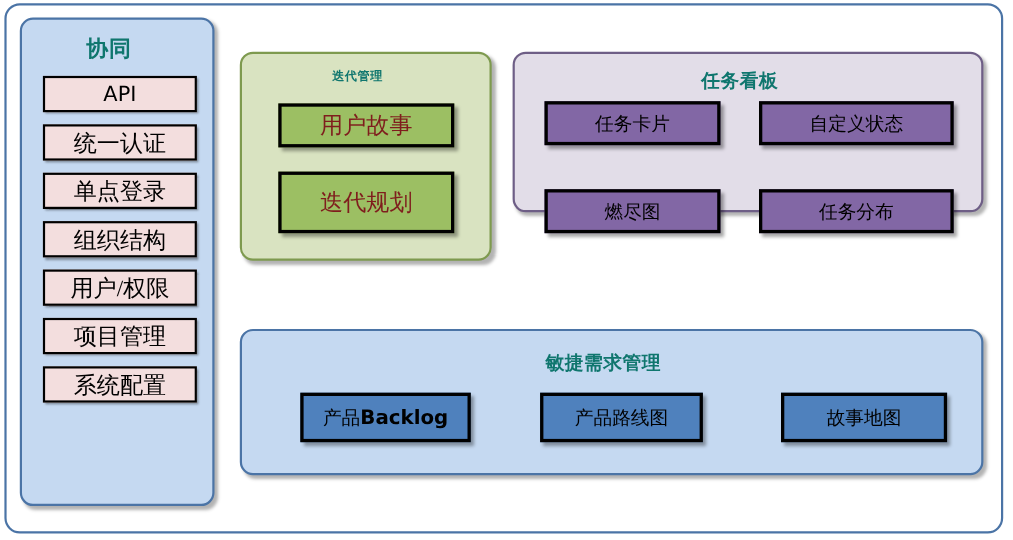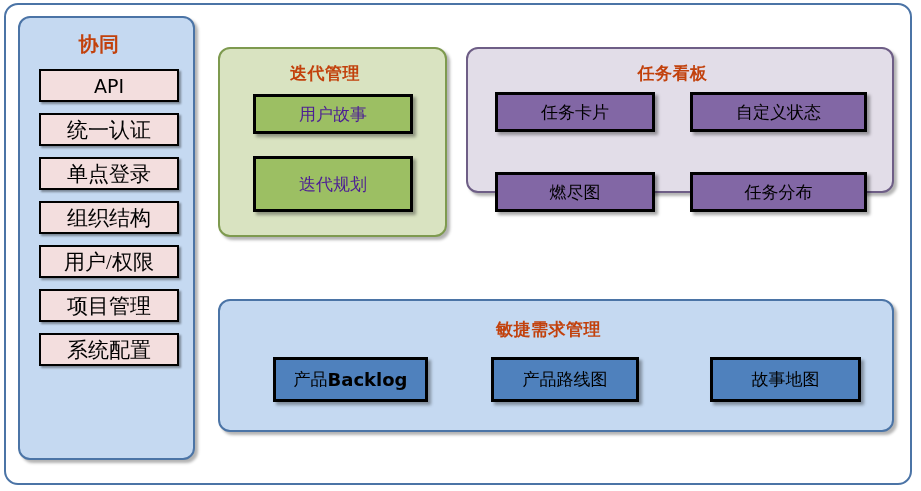--- a/index.html
+++ b/index.html
@@ -36,21 +36,21 @@
     box-sizing: border-box;
     border-radius: 12px;
     box-shadow: 3px 3px 3px rgba(0,0,0,0.30);
   }
   .panel-title {
     position: absolute;
     left: 0;
     right: 15px;
     text-align: center;
     font-weight: bold;
-    color: #c2410c;
+    color: #0f766e;
     letter-spacing: 0.5px;
   }
 
   
   .sidebar {
     left: 18px;
     top: 16px;
     width: 177px;
     height: 444px;
     background: #C5D9F1;
@@ -92,34 +92,34 @@
   .iteration {
     left: 218px;
     top: 47px;
     width: 229px;
     height: 190px;
     background: #D9E3C1;
     border: 2px solid #7E9A4F;
   }
   .iteration .panel-title {
     top: 13px;
-    font-size: 17px;
+    font-size: 11px;
   }
   .card-green {
     position: absolute;
     box-sizing: border-box;
     background: #9CBF63;
     border: 3px solid #000000;
     display: flex;
     align-items: center;
     justify-content: center;
     box-shadow: 3px 3px 3px rgba(0,0,0,0.35);
     font-family: "DejaVu Serif", "Liberation Serif", serif;
-    font-size: 17px;
-    color: #4c1d95;
+    font-size: 21px;
+    color: #7f1d1d;
     white-space: nowrap;
   }
 
   
   .taskboard {
     left: 466px;
     top: 47px;
     width: 428px;
     height: 146px;
     background: #E2DDE8;

